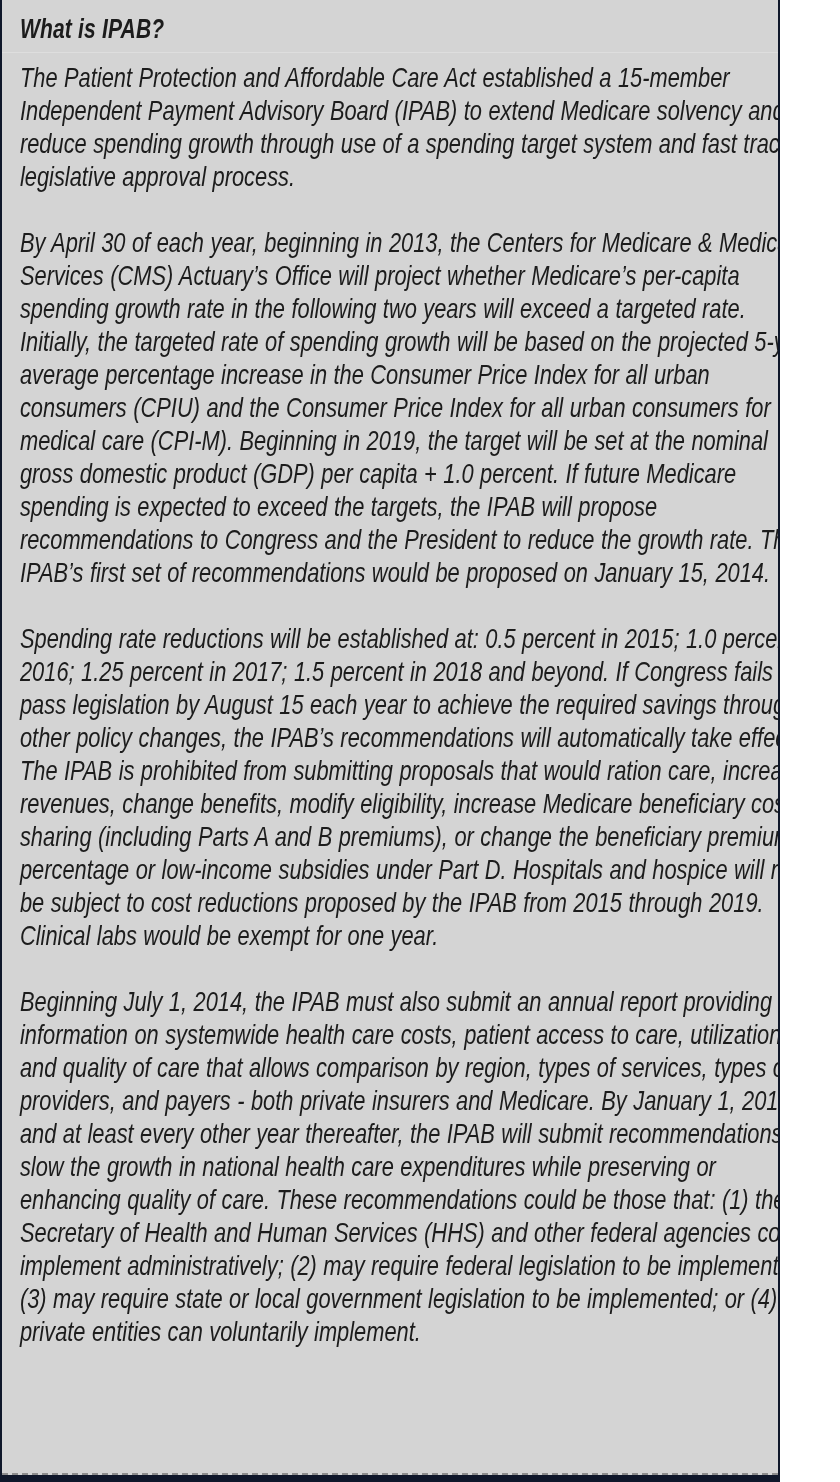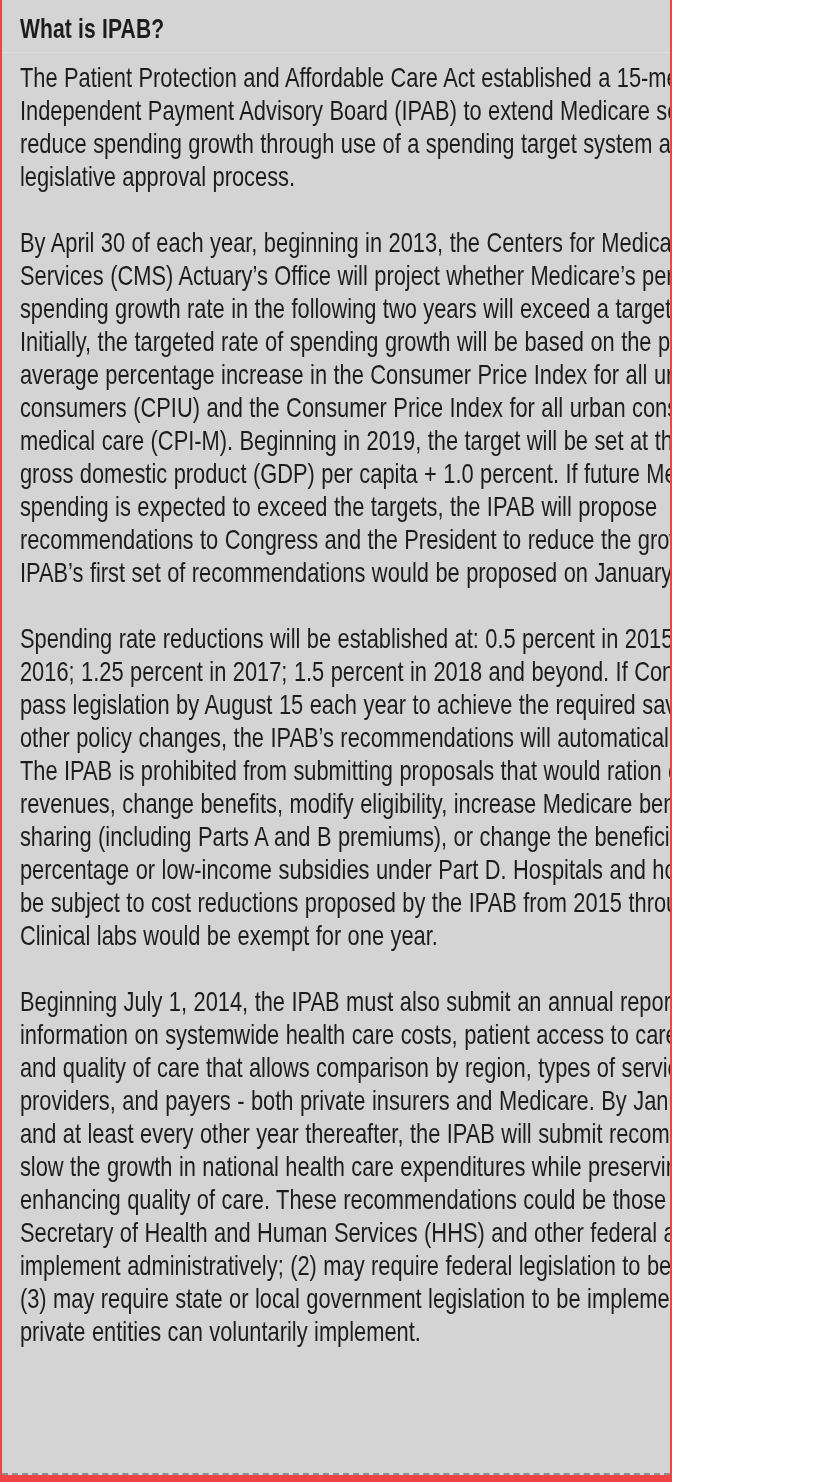--- a/index.html
+++ b/index.html
@@ -7,24 +7,25 @@
     padding: 0;
   }
   body {
     width: 840px;
     height: 1482px;
     background: var(--page-bg, #ffffff);
     overflow: hidden;
     font-family: "Liberation Sans", "DejaVu Sans", sans-serif;
   }
   .page {
-    width: 672px;
+    width: 780px;
     height: 1482px;
-    background: #ef4444;
+    background: #0f172a;
     position: relative;
+    font-style: italic;
   }
   .factbox {
     position: absolute;
     left: 2px;
     right: 2px;
     top: 0;
     height: 1473px;
     background: var(--box-bg, #d4d4d4);
     border-bottom: 2px dashed var(--divider, #8e8e8e);
     overflow: hidden;

